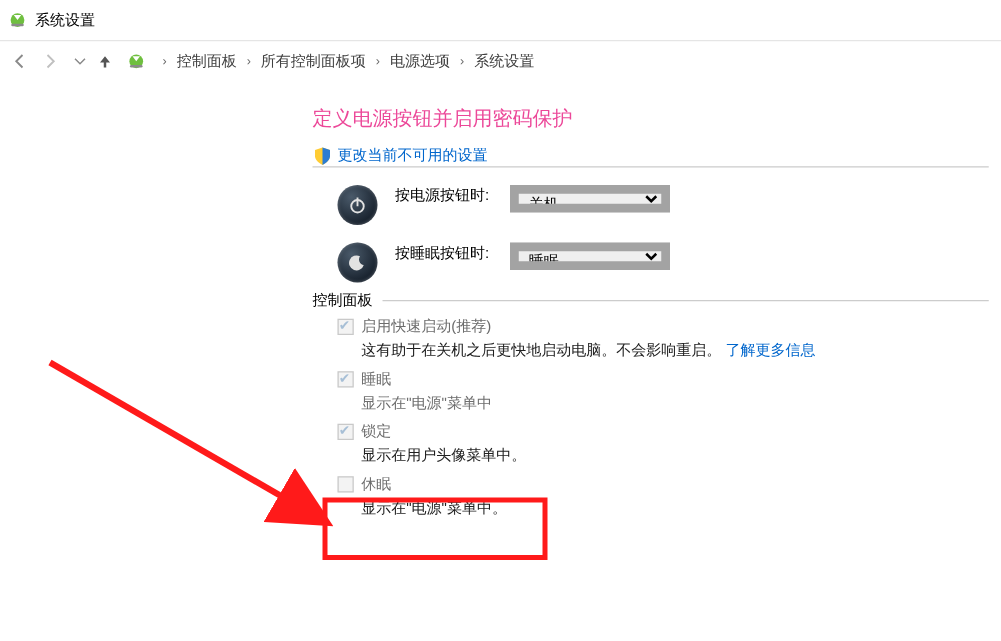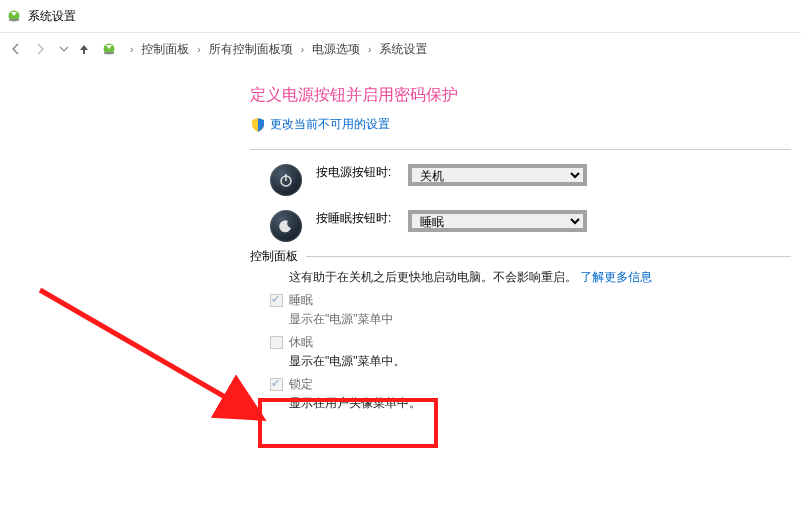--- a/index.html
+++ b/index.html
@@ -11,29 +11,29 @@
   .nav-btn{width:20px;height:20px;display:inline-flex;align-items:center;justify-content:center;color:#8a8a8a;}
   .nav-btn.enabled{color:#333;}
   .nav-sep{width:4px;}
   .path-icon{width:18px;height:18px;margin:0 6px;display:inline-flex;align-items:center;justify-content:center;}
   .breadcrumb{display:flex;align-items:center;flex:1;}
   .crumb{padding:0 2px;color:#404040;}
   .crumb-sep{color:#6b6b6b;padding:0 6px;font-size:10px;}
   .content{position:absolute;left:250px;top:85px;right:10px;}
   .heading{color:#ec4899;font-size:16px;margin-bottom:10px;}
   .desc{margin-bottom:8px;line-height:1.6;}
-  .link-row{display:flex;align-items:center;margin-bottom:16px;}
+  .link-row{display:flex;align-items:center;margin-bottom:0;}
   .shield-icon{width:16px;height:16px;margin-right:4px;display:inline-flex;}
   .link{color:#0066cc;cursor:pointer;}
   .fieldset{border:none;border-top:1px solid #ccc;margin:0 0 14px 0;padding:8px 0 0 0;position:relative;}
   .fieldset .legend{position:absolute;top:-9px;left:0;background:#fff;padding-right:8px;}
   .row{display:flex;align-items:flex-start;margin:6px 0 14px 20px;}
   .round-icon{width:32px;height:32px;border-radius:50%;background:radial-gradient(circle at 35% 30%,#4a5a6a,#1a2430 70%);display:inline-flex;align-items:center;justify-content:center;margin-right:14px;box-shadow:inset 0 0 3px rgba(255,255,255,.3);}
   .row-label{width:92px;}
-  select.combo{width:179px;height:22px;font-family:inherit;font-size:12px;border:4px solid #a3a3a3;background:#efefef;padding:0 4px;}
+  select.combo{width:128px;height:22px;font-family:inherit;font-size:12px;border:7px solid #a3a3a3;background:#efefef;padding:0 4px;}
   .chk-block{margin:4px 0 2px 20px;}
   .chk-line{display:flex;align-items:center;}
   .chk{appearance:none;width:13px;height:13px;border:1px solid #9c9c9c;margin:0 6px 0 0;position:relative;background:#fff;}
   .chk:checked::after{content:"✔";position:absolute;left:0;top:-2px;font-size:11px;color:#1a68b3;}
   .chk:disabled{background:#f3f3f3;border-color:#c9c9c9;}
   .chk:disabled:checked::after{color:#a7bfd6;}
   .chk-label.dis{color:#6d6d6d;}
   .chk-sub{margin:2px 0 6px 19px;color:#202020;}
   .chk-sub.dis{color:#6d6d6d;}
   .highlight-box{position:absolute;border:4px solid #ff1a1a;pointer-events:none;box-sizing:border-box;}
@@ -131,48 +131,52 @@
         <select class="combo">
           <option>睡眠</option>
         </select>
       </div>
     </div>
 
     <div class="fieldset">
       <span class="legend">控制面板</span>
 
       <div class="chk-block">
+        <div class="chk-line">
+          <input type="checkbox" class="chk" checked="" disabled="" style="">
+          <span class="chk-label dis">启用快速启动(推荐)</span>
+        </div>
         <div class="chk-sub">
           <span>这有助于在关机之后更快地启动电脑。不会影响重启。</span>
           <span class="link">了解更多信息</span>
         </div>
       </div>
 
       <div class="chk-block">
         <div class="chk-line">
           <input type="checkbox" class="chk" checked="" disabled="" style="">
           <span class="chk-label dis">睡眠</span>
         </div>
         <div class="chk-sub dis">显示在"电源"菜单中</div>
       </div>
 
       <div class="chk-block">
         <div class="chk-line">
+          <input type="checkbox" class="chk" checked="" disabled="" style="">
+          <span class="chk-label dis">锁定</span>
+        </div>
+        <div class="chk-sub">显示在用户头像菜单中。</div>
+      </div>
+
+      <div class="chk-block">
+        <div class="chk-line">
           <input type="checkbox" class="chk" disabled="" style="">
           <span class="chk-label dis">休眠</span>
         </div>
         <div class="chk-sub">显示在"电源"菜单中。</div>
-      </div>
-
-      <div class="chk-block">
-        <div class="chk-line">
-          <input type="checkbox" class="chk" checked="" disabled="" style="">
-          <span class="chk-label dis">锁定</span>
-        </div>
-        <div class="chk-sub">显示在用户头像菜单中。</div>
       </div>
     </div>
   </div>
 
   <svg class="arrow" style="left:30px;top:280px;" width="260" height="170" viewBox="0 0 260 170">
     <defs>
       <marker id="ah" markerWidth="10" markerHeight="10" refX="8" refY="5" orient="auto">
         <path d="M0 0 L10 5 L0 10 Z" fill="#ff1a1a"></path>
       </marker>
     </defs>

